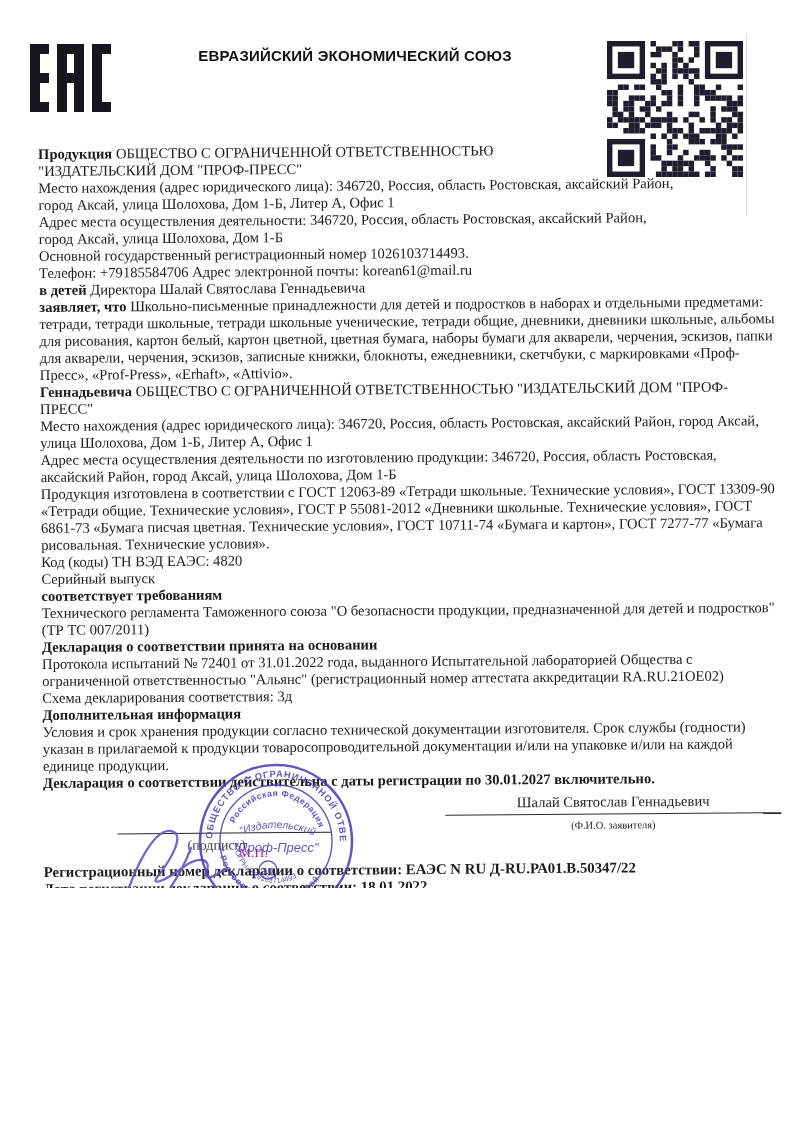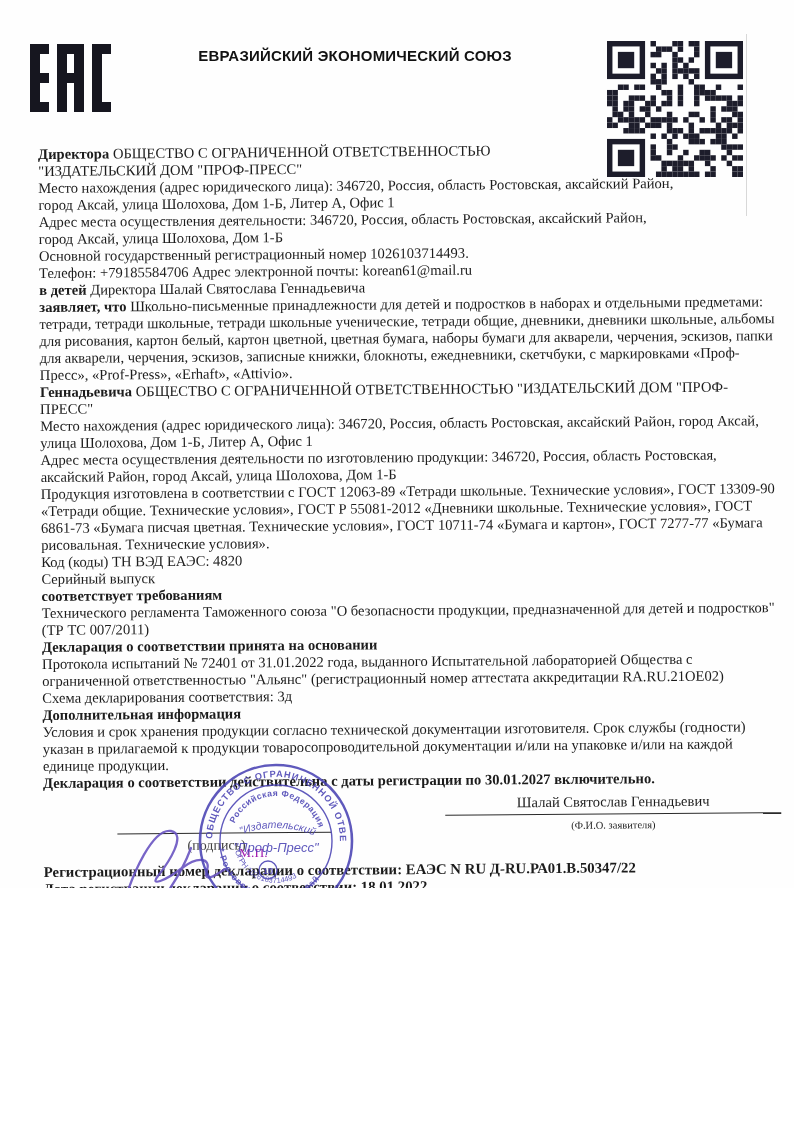--- a/index.html
+++ b/index.html
@@ -297,21 +297,21 @@
         <rect x="0" y="18" width="7" height="7" fill="#1d1d2b"></rect>
         <rect x="1" y="19" width="5" height="5" fill="#fff"></rect>
         <rect x="2" y="20" width="3" height="3" fill="#1d1d2b"></rect>
       </svg>
   </div>
   <div class="scan-artifact"></div>
 
   <div class="doc">
 
     <p class="w520">
-      <span class="b">Директора</span>
+      <span class="b">Продукция</span>
       <span>ОБЩЕСТВО С ОГРАНИЧЕННОЙ ОТВЕТСТВЕННОСТЬЮ "ИЗДАТЕЛЬСКИЙ ДОМ "ПРОФ-ПРЕСС"</span>
     </p>
     <p class="w645">Место нахождения (адрес юридического лица): 346720, Россия, область Ростовская, аксайский Район, город Аксай, улица Шолохова, Дом 1-Б, Литер А, Офис 1</p>
     <p class="w645">Адрес места осуществления деятельности: 346720, Россия, область Ростовская, аксайский Район, город Аксай, улица Шолохова, Дом 1-Б</p>
     <p>Основной государственный регистрационный номер 1026103714493.</p>
     <p>Телефон: +79185584706 Адрес электронной почты: korean61@mail.ru</p>
     <p>
       <span class="b">в детей</span>
       <span>Директора Шалай Святослава Геннадьевича</span>
     </p>

